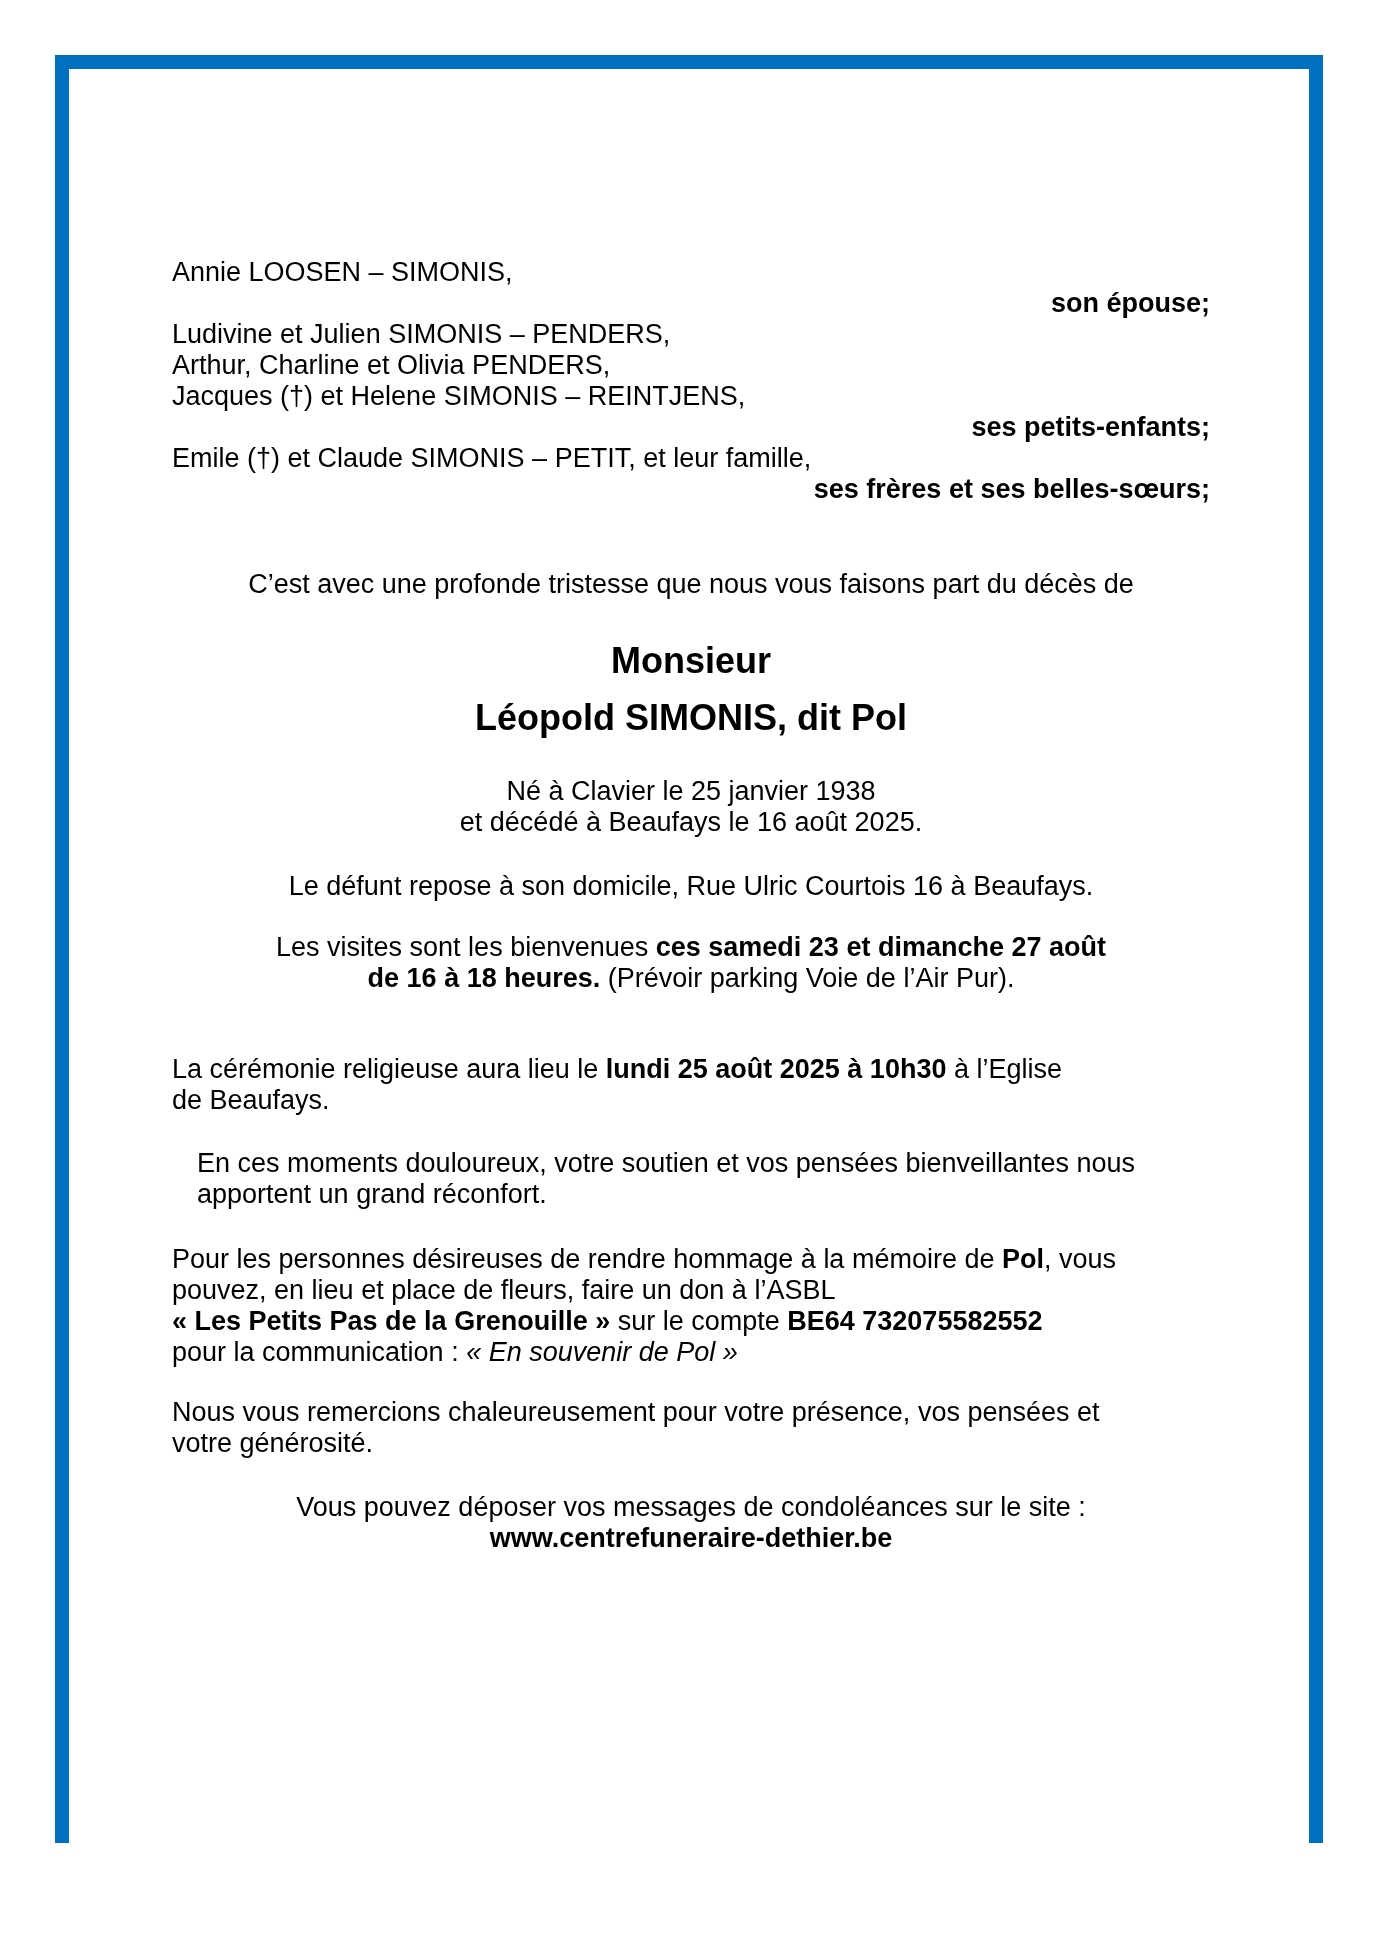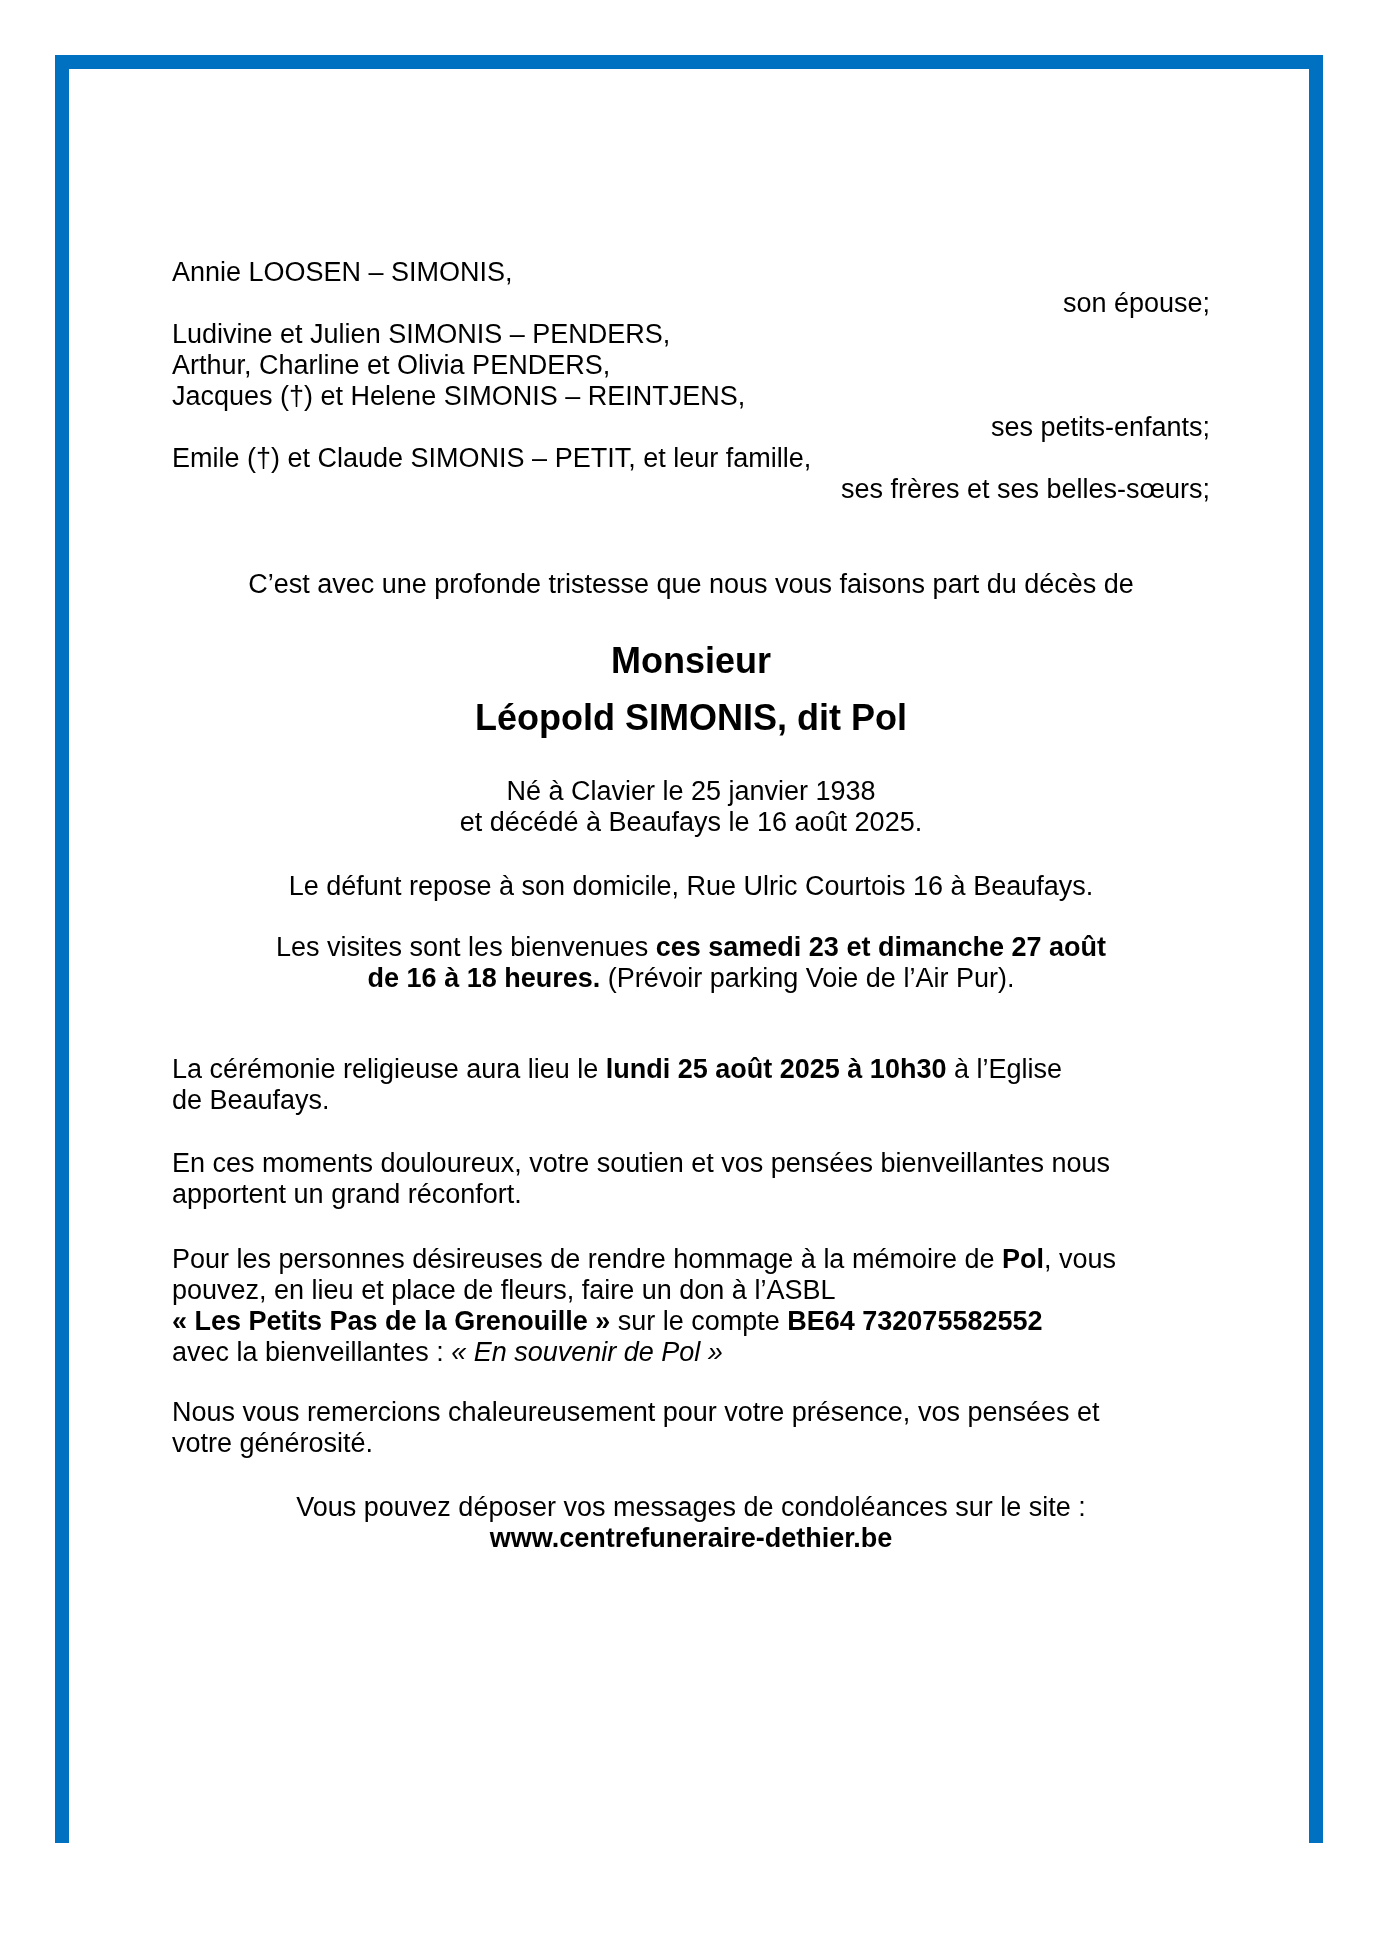--- a/index.html
+++ b/index.html
@@ -33,34 +33,34 @@
     left: 172px;
     top: 0;
     width: 1038px;
     font-size: 27px;
     line-height: 31px;
     font-stretch: condensed;
   }
   .line { display: block; }
   .family { margin-top: 257px; }
   .family .name { text-align: left; }
-  .family .relation { text-align: right; font-weight: normal; }
+  .family .relation { text-align: right; font-weight: bold; }
   .intro { margin-top: 64px; text-align: center; }
   .title-block {
     margin-top: 32px;
     text-align: center;
     font-size: 36px;
     line-height: 57px;
     font-weight: bold;
   }
   .dates { margin-top: 30px; text-align: center; }
   .repose { margin-top: 33px; text-align: center; }
   .visits { margin-top: 30px; text-align: center; }
   .ceremony { margin-top: 60px; text-align: left; }
-  .support { margin-top: 32px; text-align: left; }
+  .support { margin-top: 32px; text-align: left; margin-left: 25px; }
   .donation { margin-top: 34px; text-align: left; }
   .thanks { margin-top: 29px; text-align: left; }
   .condolences { margin-top: 33px; text-align: center; }
   .b { font-weight: bold; }
   .i { font-style: italic; }
 </style>
 </head>
 <body>
 
 <div class="page">
@@ -105,21 +105,21 @@
 
     <p class="support">
       <span class="line">En ces moments douloureux, votre soutien et vos pensées bienveillantes nous</span>
       <span class="line">apportent un grand réconfort.</span>
     </p>
 
     <p class="donation">
       <span class="line"><span>Pour les personnes désireuses de rendre hommage à la mémoire de </span><span class="b">Pol</span><span>, vous</span></span>
       <span class="line">pouvez, en lieu et place de fleurs, faire un don à l’ASBL</span>
       <span class="line"><span class="b">« Les Petits Pas de la Grenouille »</span><span> sur le compte </span><span class="b">BE64 732075582552</span></span>
-      <span class="line"><span>avec la bienveillantes : </span><span class="i">« En souvenir de Pol »</span></span>
+      <span class="line"><span>pour la communication : </span><span class="i">« En souvenir de Pol »</span></span>
     </p>
 
     <p class="thanks">
       <span class="line">Nous vous remercions chaleureusement pour votre présence, vos pensées et</span>
       <span class="line">votre générosité.</span>
     </p>
 
     <p class="condolences">
       <span class="line">Vous pouvez déposer vos messages de condoléances sur le site :</span>
       <span class="line b">www.centrefuneraire-dethier.be</span>

